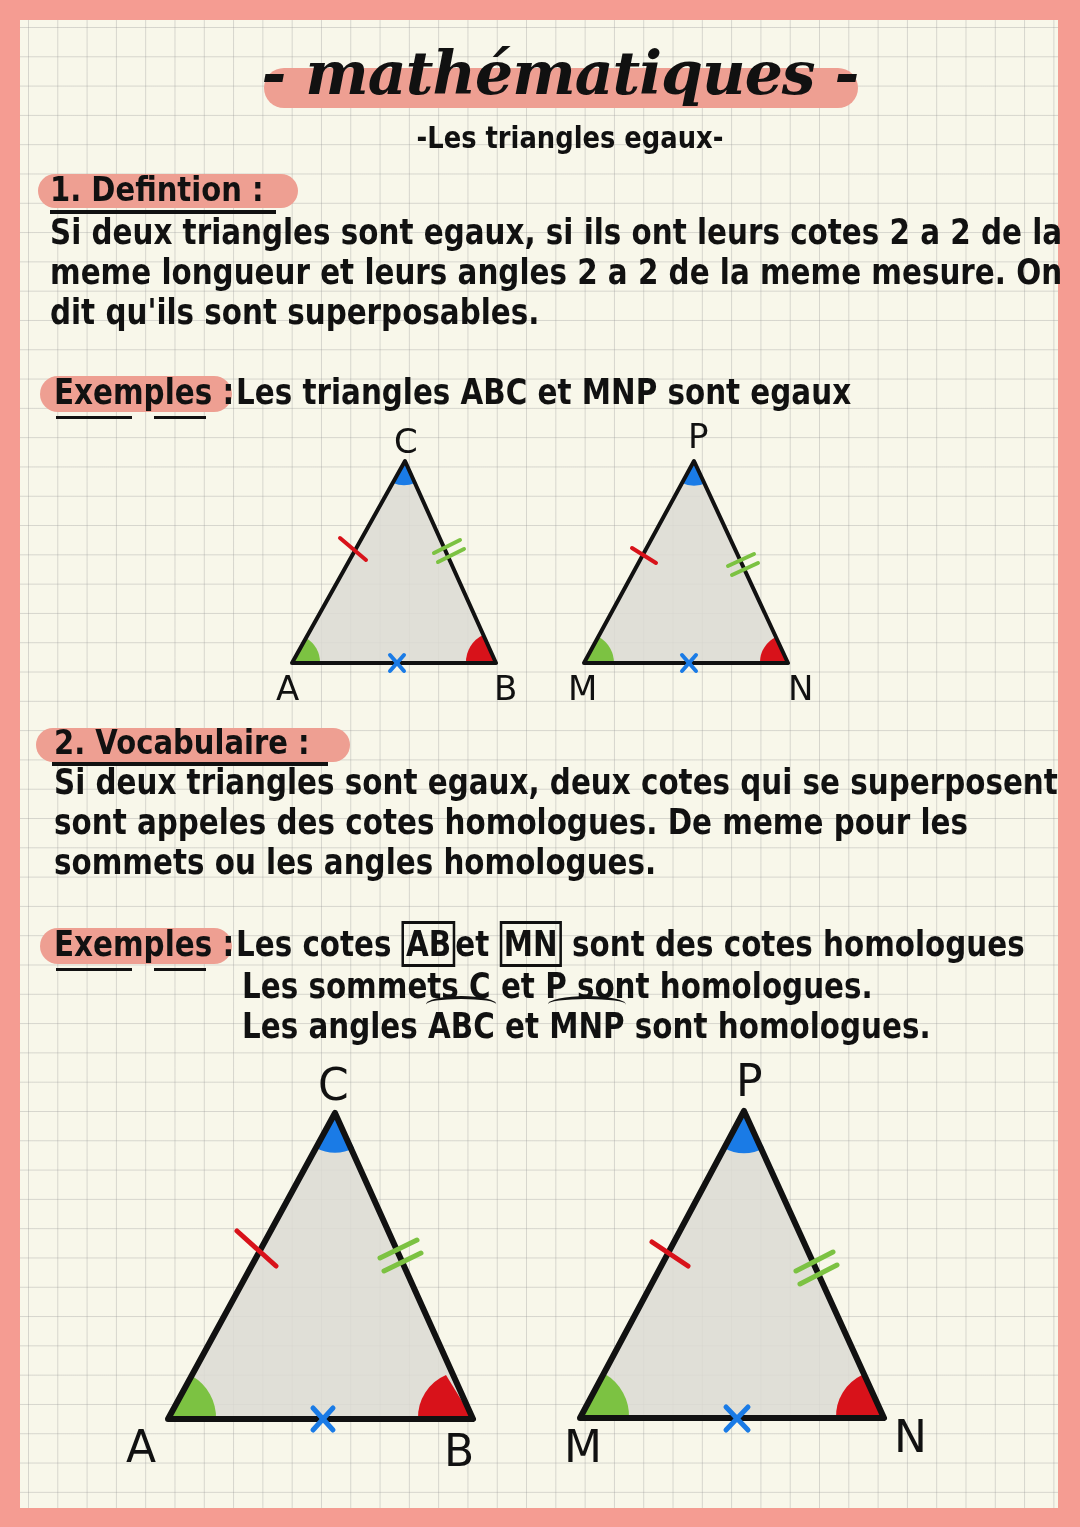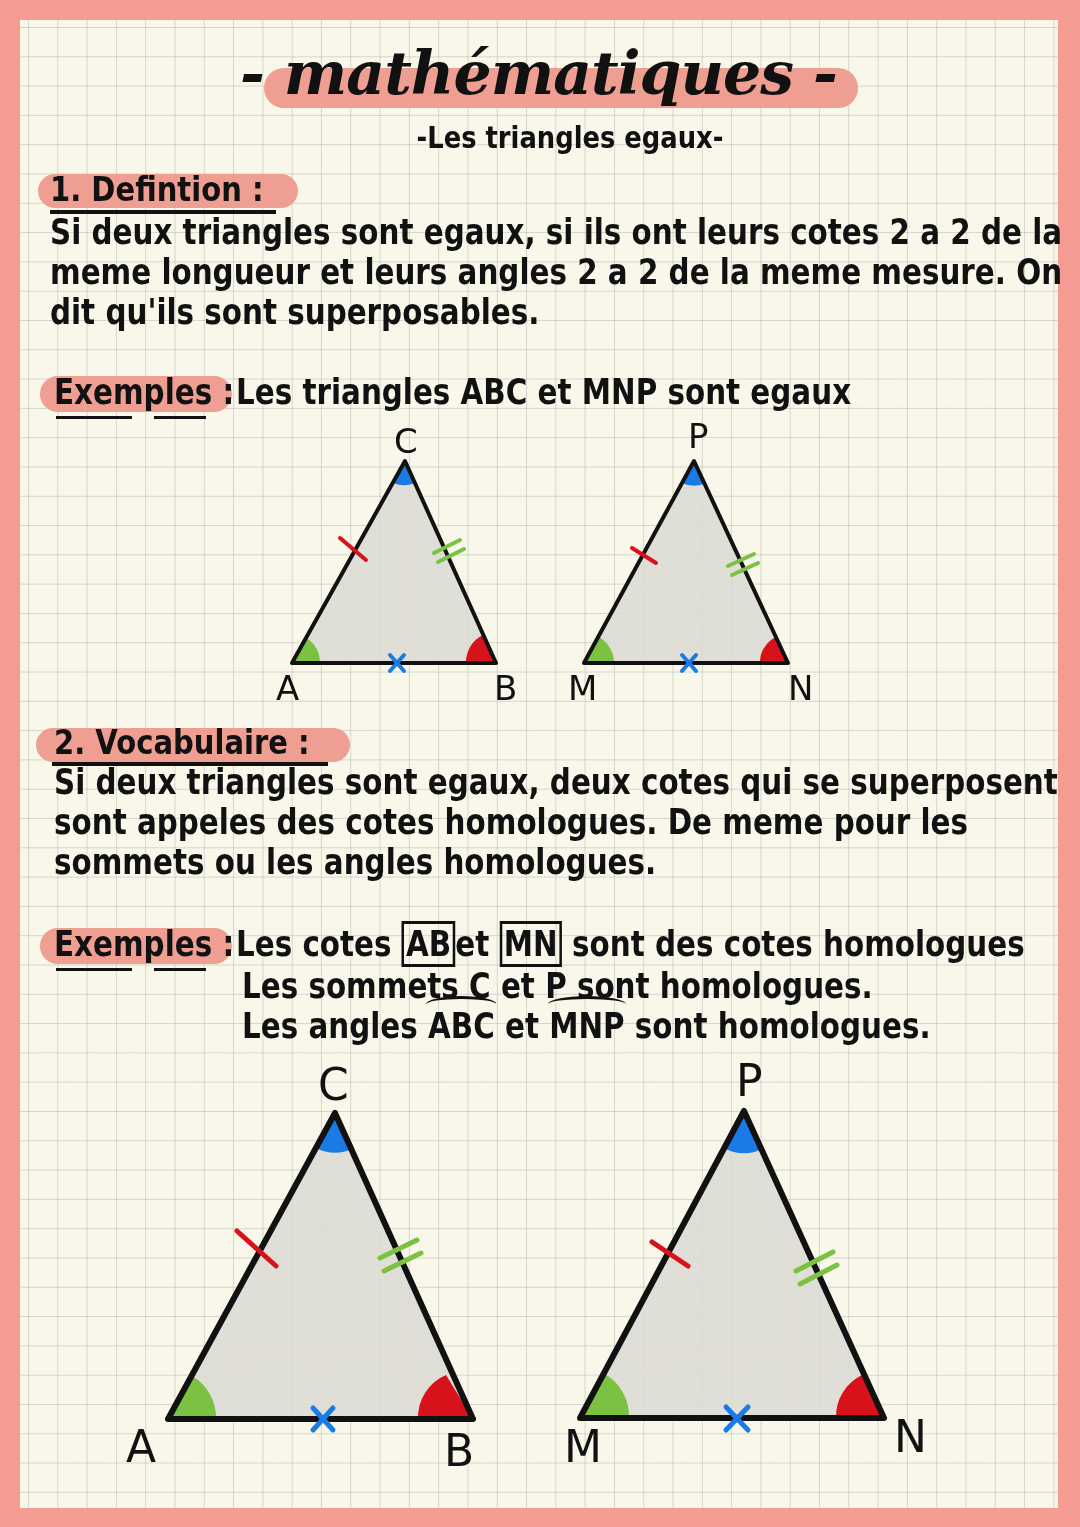--- a/index.html
+++ b/index.html
@@ -15,21 +15,21 @@
       linear-gradient(to right, rgba(150,150,150,0.35) 1px, transparent 1px),
       linear-gradient(to bottom, rgba(150,150,150,0.35) 1px, transparent 1px);
     background-size: 29.3px 29.3px;
     background-position: 8px 7px;
   }
   .title-wrap {
     position: absolute; left: 264px; top: 68px; width: 594px; height: 40px;
     background: #ee9f92; border-radius: 20px;
   }
   .title {
-    position: absolute; left: 240px; top: 38px; width: 640px; 
+    position: absolute; left: 240px; top: 38px; width: 640px; text-align: center;
     font-family: "DejaVu Serif", serif; font-style: italic; font-weight: bold;
     font-size: 60px; line-height: 70px; color: #111; letter-spacing: -1px;
   }
   .subtitle {
     position: absolute; left: 330px; top: 122px; width: 480px; text-align: center;
     font-family: "DejaVu Sans", sans-serif; font-weight: bold; font-size: 30px; color: #111;
     transform: scaleX(0.86);
   }
   .section-pill {
     position: absolute; background: #ee9f92; border-radius: 18px; height: 34px;

